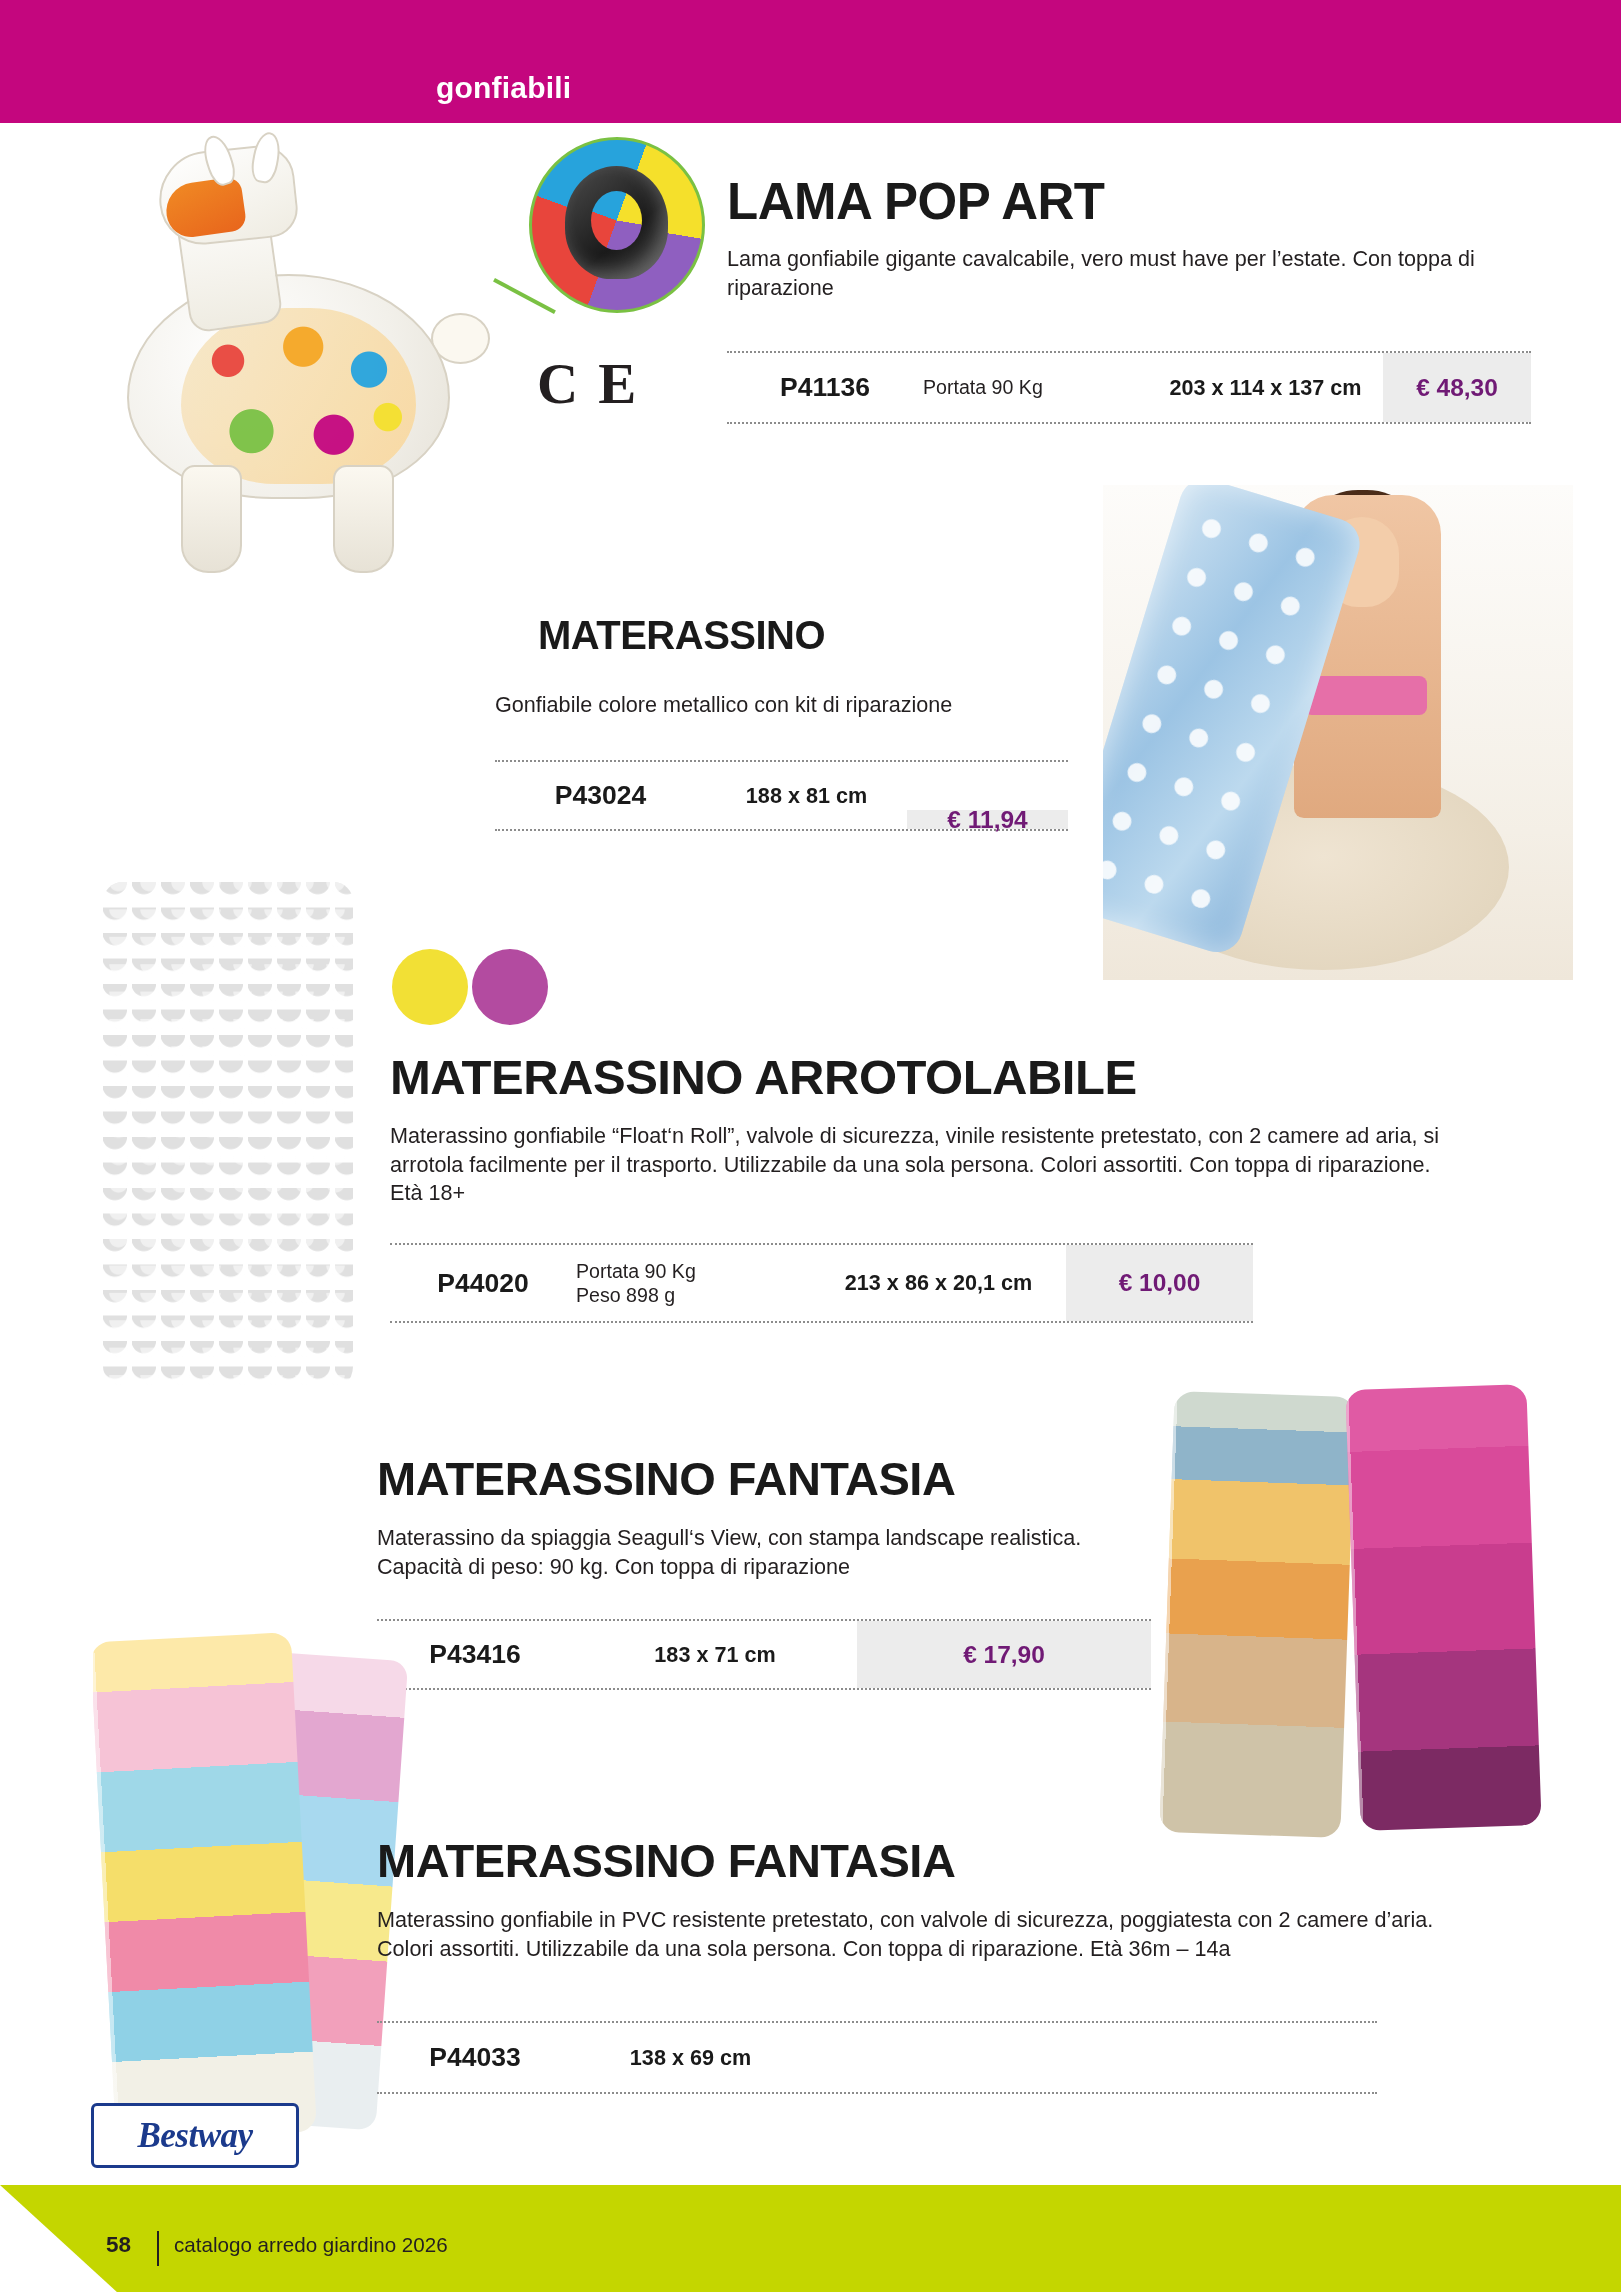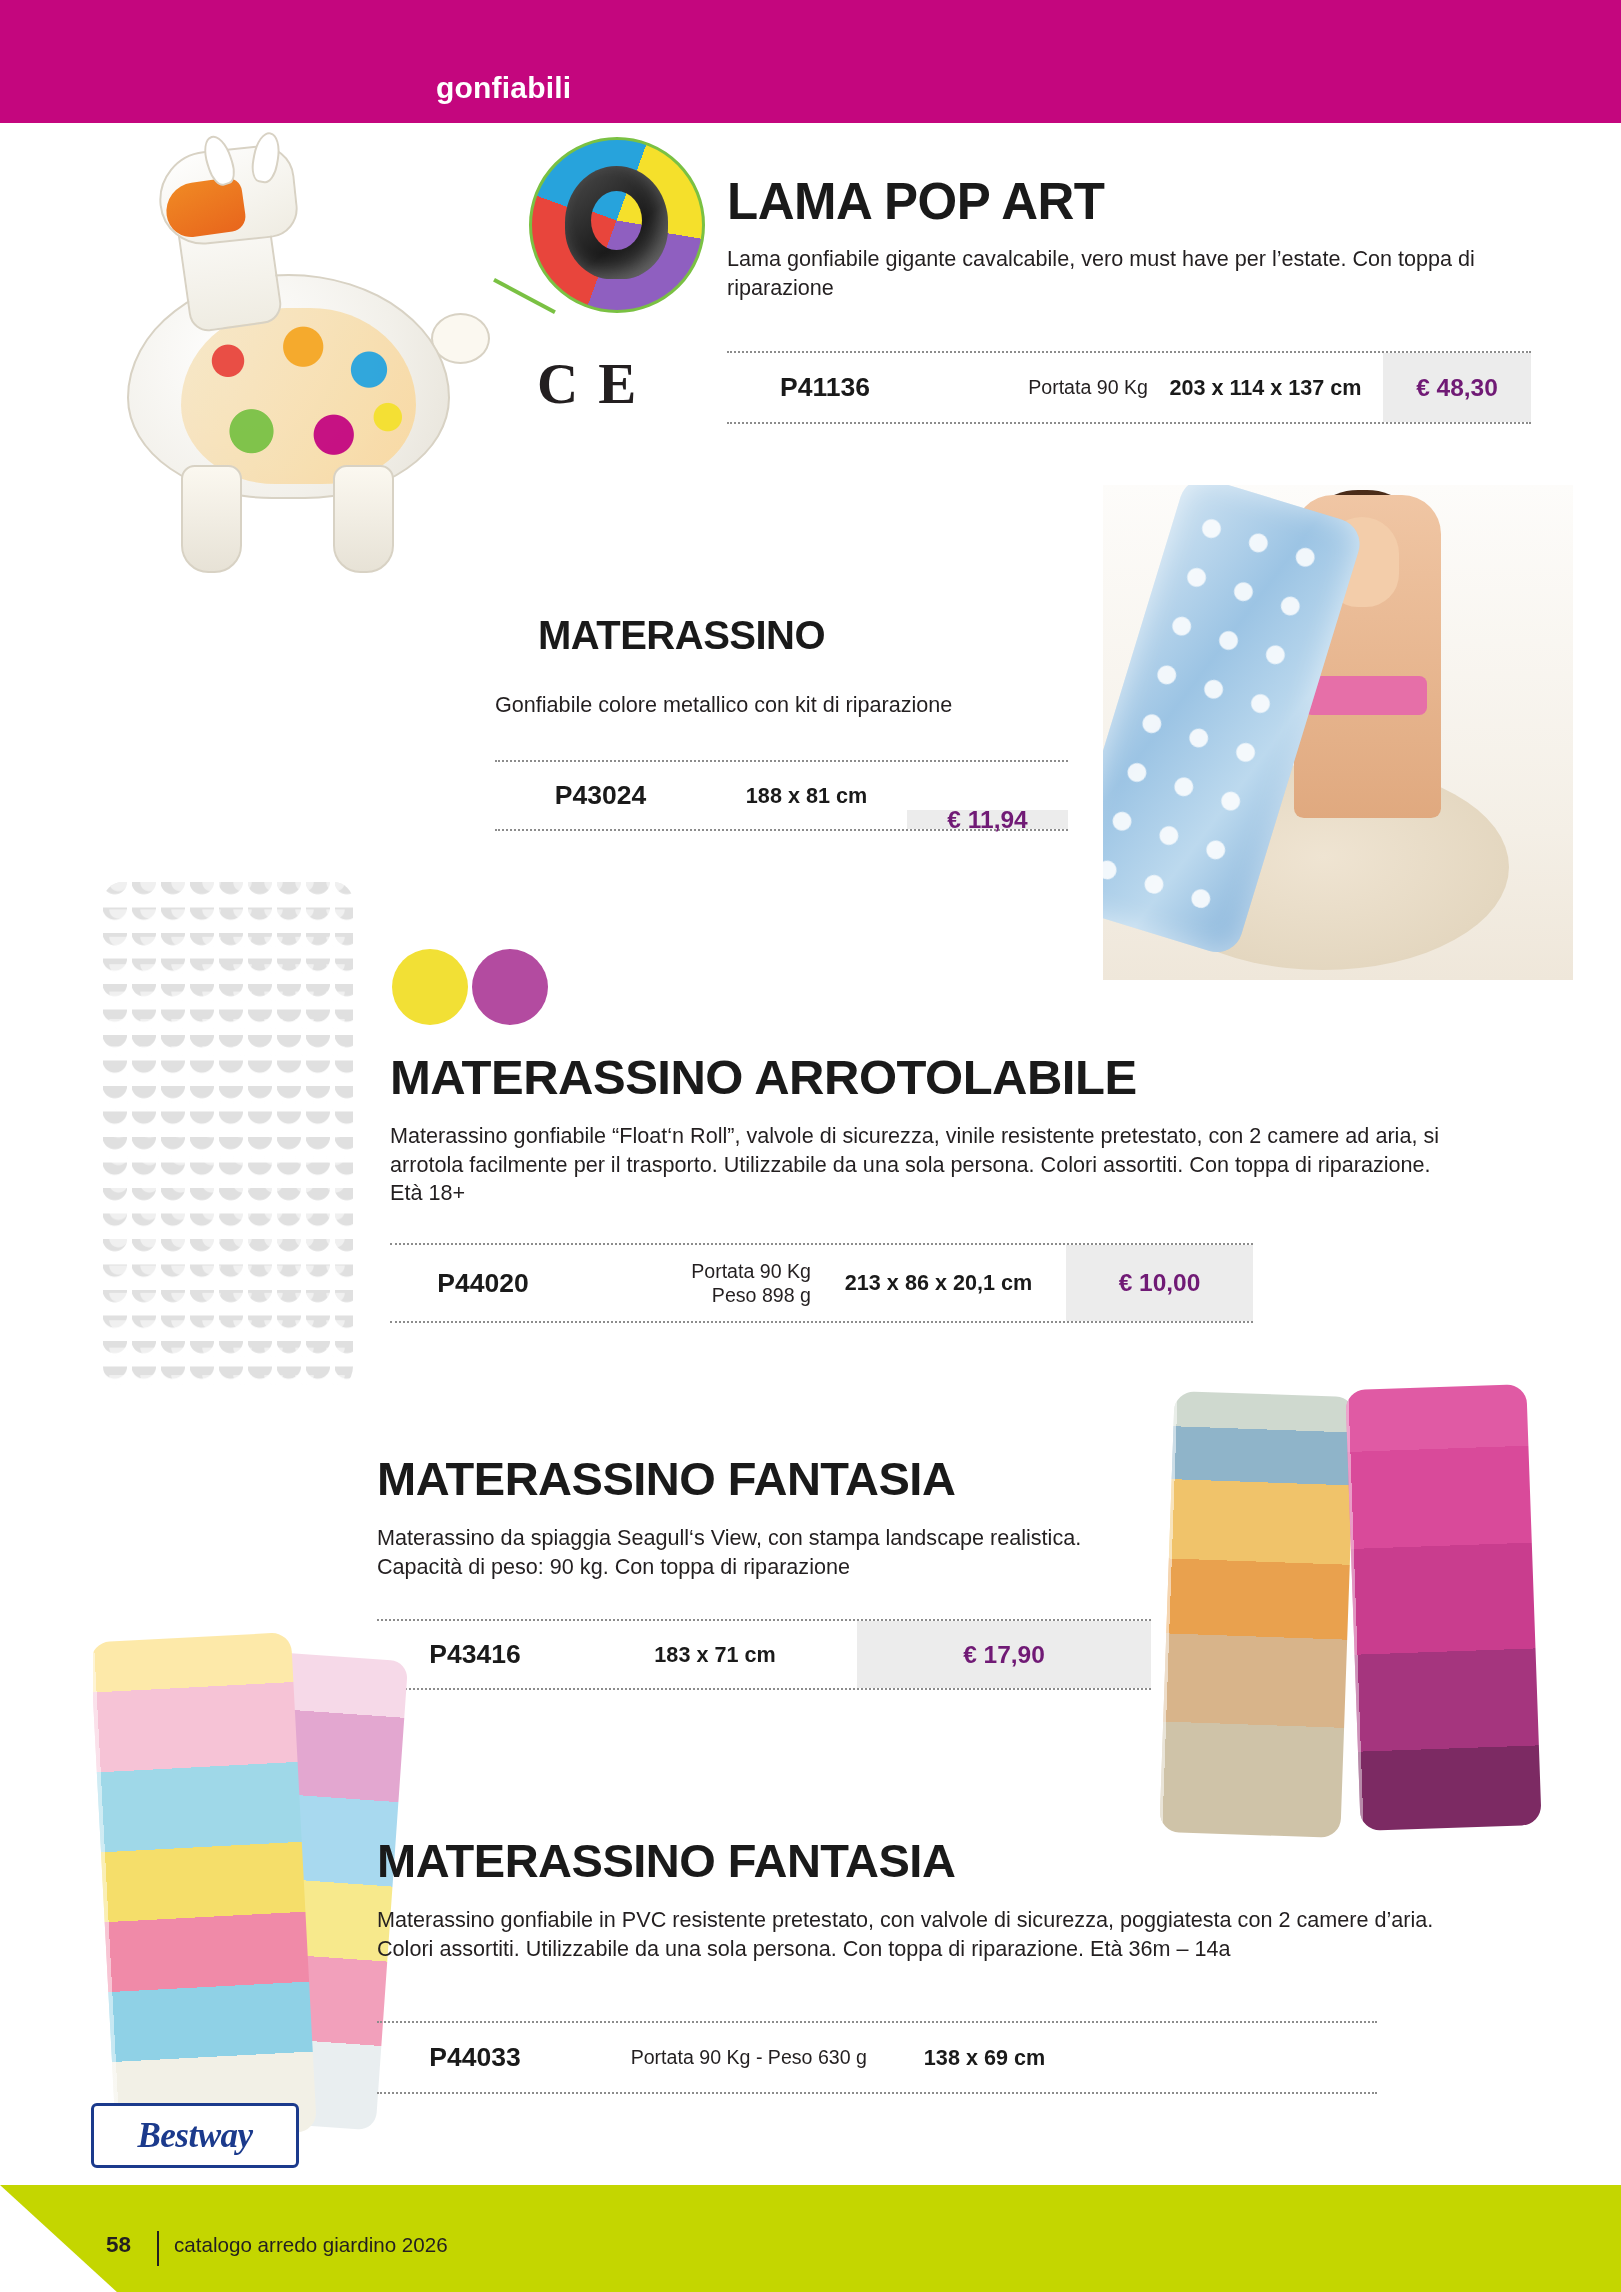--- a/index.html
+++ b/index.html
@@ -54,21 +54,21 @@
     font-weight: bold;
     color: #1a1a1a;
     display: flex;
     align-items: center;
     justify-content: center;
   }
   .spec-mid {
     color: #231f20;
     display: flex;
     flex-direction: column;
-    align-items: flex-end;
+    align-items: flex-start;
     justify-content: center;
     line-height: 1.25;
   }
   .spec-dim {
     font-weight: bold;
     color: #1a1a1a;
     display: flex;
     align-items: center;
     justify-content: center;
   }
@@ -471,23 +471,20 @@
   <div class="kid-mat2" style="left:157px; top:34px;"></div>
   <div class="kid-mat" style="left:9.8px; top:14.7px;"></div>
   <div class="kid-mat-lines" style="left:9.8px; top:14.7px;"></div>
 </div>
 
 <div class="prod-title" style="position:absolute; left:377px; top:1833px; font-size:47px;">MATERASSINO FANTASIA</div>
 <div class="prod-desc" style="position:absolute; left:377px; top:1906px; width:1059px; font-size:21.6px;">Materassino gonfiabile in PVC resistente pretestato, con valvole di sicurezza, poggiatesta con 2 camere d’aria. Colori assortiti. Utilizzabile da una sola persona. Con toppa di riparazione. Età 36m – 14a</div>
 
 <div class="spec-row" style="left:377px; top:2021px; width:1000px; height:73px;">
   <div class="spec-code" style="width:196px; font-size:26.5px;">P44033</div>
-  <div class="spec-mid" style="width:294px; font-size:19.6px;">
-    <span>Portata 90 Kg - Peso 630 g</span>
-  </div>
   <div class="spec-dim" style="width:235px; font-size:21.6px;">138 x 69 cm</div>
 </div>
 
 <div class="bestway-logo">
   <span>Bestway</span>
 </div>
 
 <div class="footer-band"></div>
 <div class="footer-corner"></div>
 <div class="footer-pageno">58</div>

